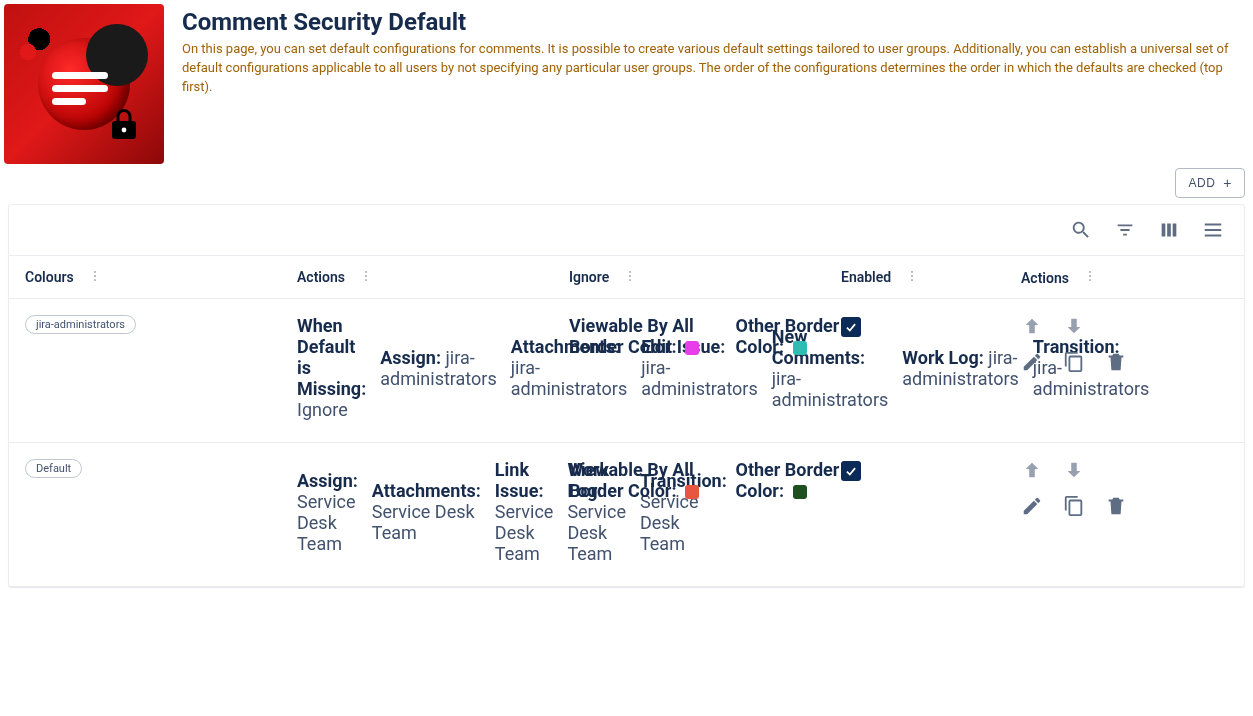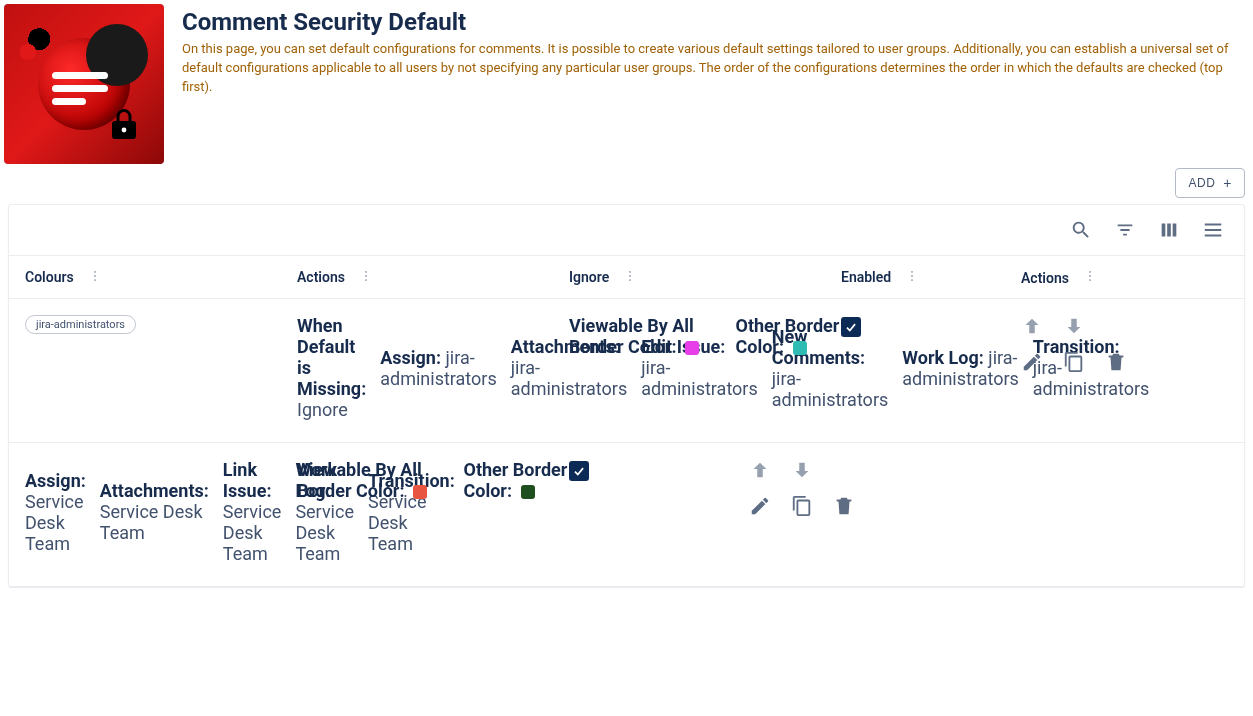--- a/index.html
+++ b/index.html
@@ -200,20 +200,23 @@
                 <svg viewBox="0 0 24 24">
                   <path d="M6 7h12l-1 14H7L6 7zm3-4h6l1 2h4v2H4V5h4l1-2z"></path>
                 </svg>
               </div>
           </div>
         </div>
       </div>
     </div>
 
     <div class="row">
+      <div class="col-groups">
+        <span class="chip">Default</span>
+      </div>
       <div class="col-defaults">
         <div class="kv"><b>Assign:</b> <span>Service Desk Team</span></div>
         <div class="kv"><b>Attachments:</b> <span>Service Desk Team</span></div>
         <div class="kv"><b>Link Issue:</b> <span>Service Desk Team</span></div>
         <div class="kv"><b>Work Log:</b> <span>Service Desk Team</span></div>
         <div class="kv"><b>Transition:</b> <span>Service Desk Team</span></div>
       </div>
       <div class="col-colours">
         <div class="kv"><b>Viewable By All Border Color:</b> <span class="swatch" style="background:#e85642"></span></div>
         <div class="kv"><b>Other Border Color:</b> <span class="swatch" style="background:#1e4f1e"></span></div>

